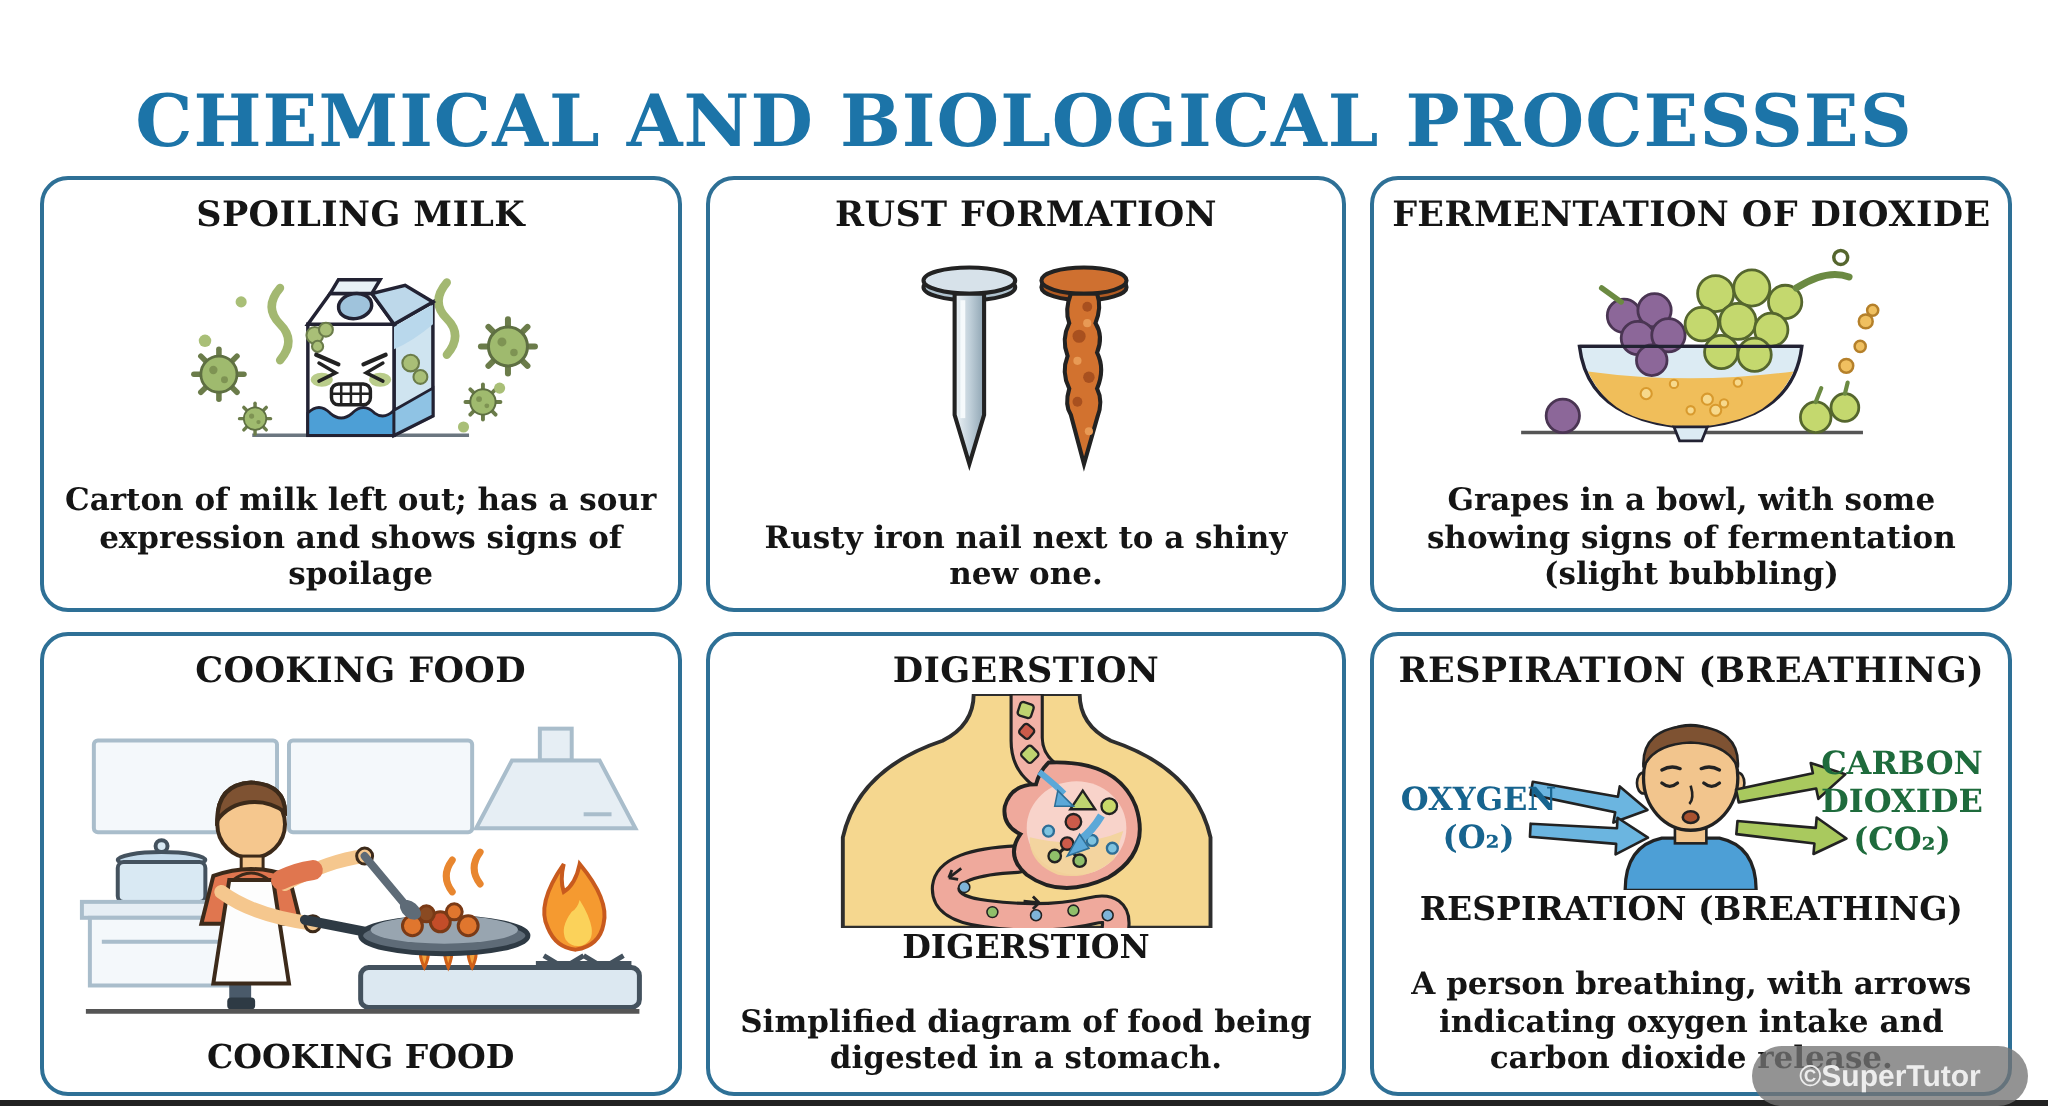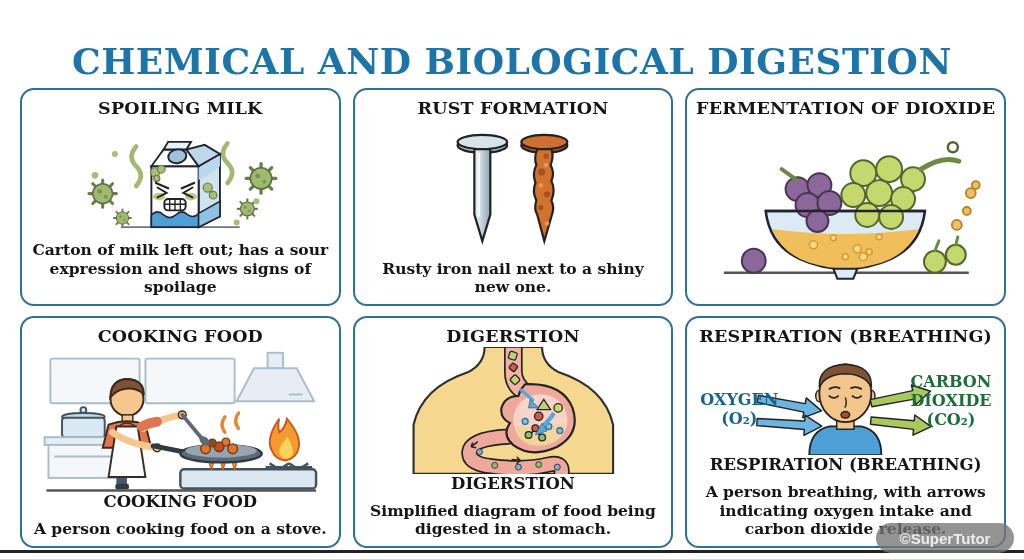--- a/index.html
+++ b/index.html
@@ -48,21 +48,21 @@
     flex: 1 1 auto; min-height: 0; width: 100%;
     display: flex; justify-content: center; align-items: center;
   }
   .illus svg { width: 100%; height: 100%; }
   .cap-head {
     font-size: 16.5px; font-weight: bold; text-align: center;
     color: var(--text-black, #151515); line-height: 1.15; margin: 1px 0 0;
   }
   .cap-head:empty { display: none; }
   .caption {
-    margin: 8px 0 0;
+    margin: 18px 0 0;
     font-size: 15.5px; font-weight: bold; text-align: center;
     color: var(--text-black, #151515); line-height: 1.2;
   }
 
   .resp-label {
     position: absolute; font-weight: bold; text-align: center;
     line-height: 1.18; font-size: 16px; pointer-events: none;
   }
   .resp-label.oxygen { left: 0px; top: 44px; width: 86px; color: var(--oxygen-blue, #17648F); }
   .resp-label.carbon { right: -4px; top: 26px; width: 96px; color: var(--carbon-green, #1E6B3C); }
@@ -81,21 +81,21 @@
     position: absolute; top: 550px; left: 0;
     width: 1024px; height: 3px;
     background: #222; z-index: 5;
   }
 </style>
 </head>
 <body>
 
 <div class="page">
 
-  <h1 class="main-title">CHEMICAL AND BIOLOGICAL DIGESTION</h1>
+  <h1 class="main-title">CHEMICAL AND BIOLOGICAL PROCESSES</h1>
 
   <div class="grid">
 
     <section class="panel">
       <h2 class="panel-title">SPOILING MILK</h2>
       <div class="illus">
         <svg viewBox="0 0 300 150" preserveAspectRatio="xMidYMid meet">
           <defs>
             <g id="germ">
               <g stroke="#6B7C4A" stroke-width="4" stroke-linecap="round">
@@ -263,20 +263,21 @@
           </g>
           <g fill="#F0C060" stroke="#B5802A" stroke-width="1.8">
             <circle cx="262" cy="92" r="5"></circle>
               <circle cx="272" cy="78" r="4"></circle>
             <circle cx="276" cy="60" r="5"></circle>
               <circle cx="281" cy="52" r="4"></circle>
           </g>
         </svg>
       </div>
 
+      <p class="caption">Grapes in a bowl, with some showing signs of fermentation (slight bubbling)</p>
     </section>
 
     <section class="panel">
       <h2 class="panel-title">COOKING FOOD</h2>
       <div class="illus">
         <svg viewBox="0 0 300 150" preserveAspectRatio="xMidYMid meet">
           <g fill="#F4F8FB" stroke="#A9BDCB" stroke-width="2">
             <rect x="16" y="12" width="92" height="46" rx="2"></rect>
             <rect x="114" y="12" width="92" height="46" rx="2"></rect>
             <circle cx="102" cy="38" r="2.5" fill="#fff"></circle>
@@ -338,21 +339,20 @@
             <ellipse cx="175" cy="97" rx="6" ry="4" fill="#5E6B77" transform="rotate(40 175 97)"></ellipse>
             <g stroke="#E8862F" stroke-width="3.5" fill="none" stroke-linecap="round">
               <path d="M196 72 Q190 80 196 88"></path>
                 <path d="M210 68 Q204 76 210 84"></path>
             </g>
           </g>
           <line x1="12" y1="148" x2="290" y2="148" stroke="#555" stroke-width="2.5"></line>
         </svg>
       </div>
       <div class="cap-head">COOKING FOOD</div>
-      <p class="caption">A person cooking food on a stove.</p>
     </section>
 
     <section class="panel">
       <h2 class="panel-title">DIGERSTION</h2>
       <div class="illus">
         <svg viewBox="0 0 300 150" preserveAspectRatio="xMidYMid meet">
           <path d="M116 0 Q116 20 96 30 Q42 48 32 92 L32 150 L268 150 L268 92 Q258 48 204 30 Q184 20 184 0 Z" fill="#F5D78F" stroke="#2E2E2E" stroke-width="2.5"></path>
           <g>
             <path d="M140 0 L160 0 L160 28 Q160 40 172 47 L160 62 Q140 52 140 30 Z" fill="#F2B3A7" stroke="#222" stroke-width="2"></path>
             <rect x="145" y="6" width="9" height="9" rx="2" transform="rotate(18 150 10)" fill="#BFD470" stroke="#222" stroke-width="1.5"></rect>

